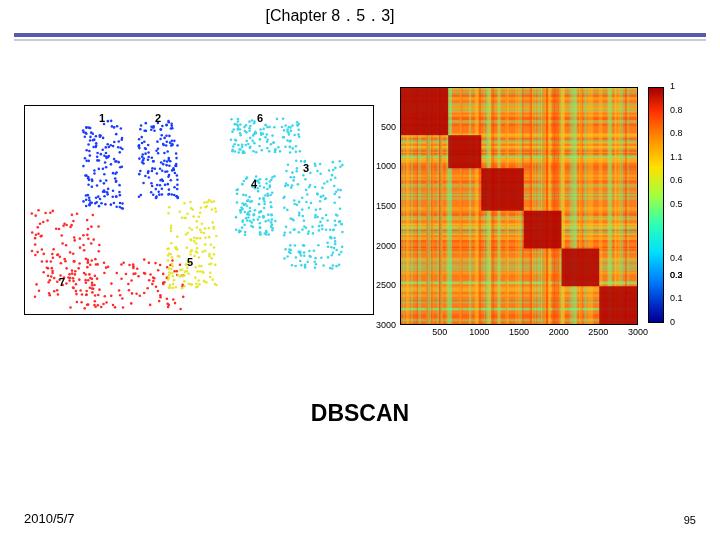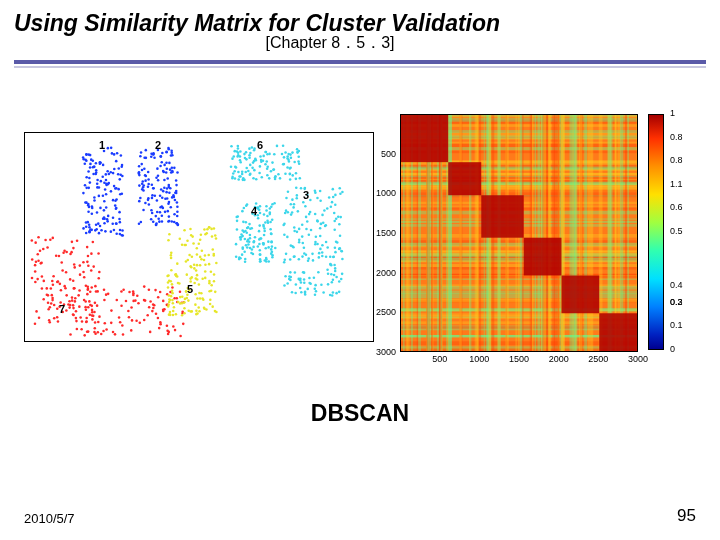--- a/index.html
+++ b/index.html
@@ -118,28 +118,27 @@
     position: absolute;
     left: 24px;
     bottom: 14px;
     font-size: 13px;
     margin-top: 8px;
   }
   .footer-right {
     position: absolute;
     right: 24px;
     bottom: 14px;
-    font-size: 17px;
+    font-size: 11px;
   }
 </style>
 </head>
 <body>
 
 <div class="title-row">
-  <div class="title">Using Similarity Matrix for Cluster Validation</div>
   <div class="chapter-ref">[Chapter 8．5．3]</div>
 </div>
 <div class="rule-main"></div>
 <div class="rule-sub"></div>
 
 <div class="content">
 
   <div class="scatter-box">
     <svg id="scatter-svg" width="100%" height="100%" viewBox="0 0 350 210">
         <circle cx="67.0" cy="178.6" r="1.3" fill="#ff2a2a"></circle>

